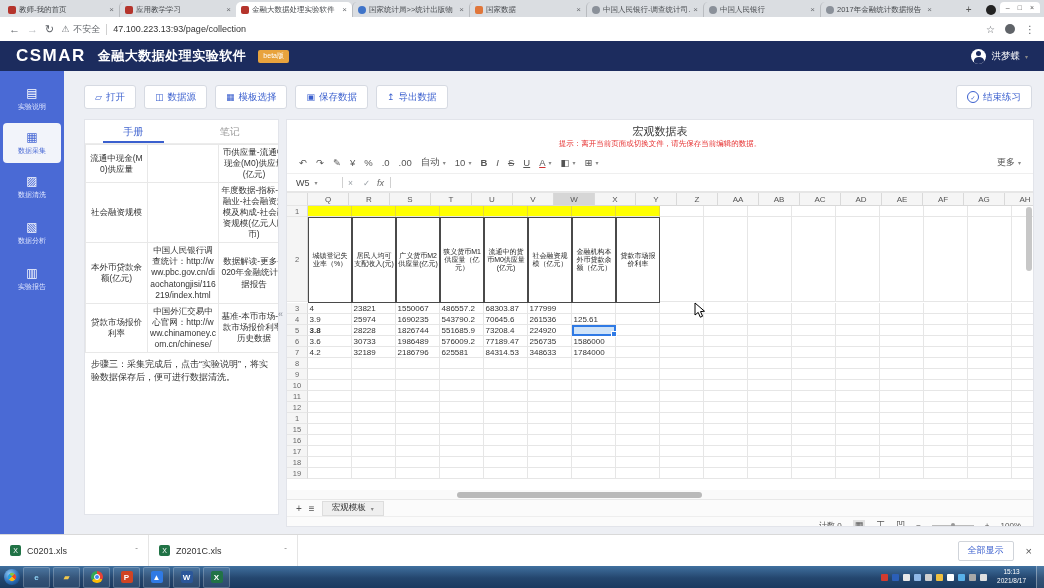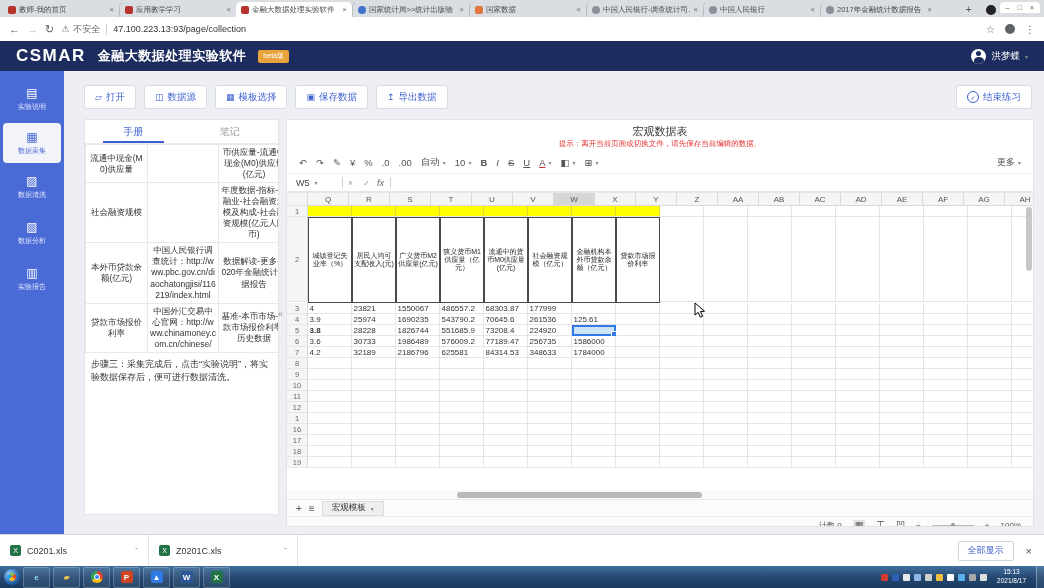--- a/index.html
+++ b/index.html
@@ -641,20 +641,40 @@
               <div class="c" style="height: 10px;"></div>
               <div class="c" style="height: 10px;"></div>
               <div class="c" style="height: 10px;"></div>
               <div class="c" style="height: 10px;"></div>
               <div class="c" style="height: 10px;"></div>
               <div class="c" style="height: 10px;"></div>
               <div class="c" style="height: 10px;"></div>
               <div class="c" style="height: 10px;"></div>
             </div>
             <div class="grow">
+              <div class="gc" style="height: 10px;">15</div>
+              <div class="c" style="height: 10px;"></div>
+              <div class="c" style="height: 10px;"></div>
+              <div class="c" style="height: 10px;"></div>
+              <div class="c" style="height: 10px;"></div>
+              <div class="c" style="height: 10px;"></div>
+              <div class="c" style="height: 10px;"></div>
+              <div class="c" style="height: 10px;"></div>
+              <div class="c" style="height: 10px;"></div>
+              <div class="c" style="height: 10px;"></div>
+              <div class="c" style="height: 10px;"></div>
+              <div class="c" style="height: 10px;"></div>
+              <div class="c" style="height: 10px;"></div>
+              <div class="c" style="height: 10px;"></div>
+              <div class="c" style="height: 10px;"></div>
+              <div class="c" style="height: 10px;"></div>
+              <div class="c" style="height: 10px;"></div>
+              <div class="c" style="height: 10px;"></div>
+            </div>
+            <div class="grow">
               <div class="gc" style="height: 10px;">16</div>
               <div class="c" style="height: 10px;"></div>
               <div class="c" style="height: 10px;"></div>
               <div class="c" style="height: 10px;"></div>
               <div class="c" style="height: 10px;"></div>
               <div class="c" style="height: 10px;"></div>
               <div class="c" style="height: 10px;"></div>
               <div class="c" style="height: 10px;"></div>
               <div class="c" style="height: 10px;"></div>
               <div class="c" style="height: 10px;"></div>

